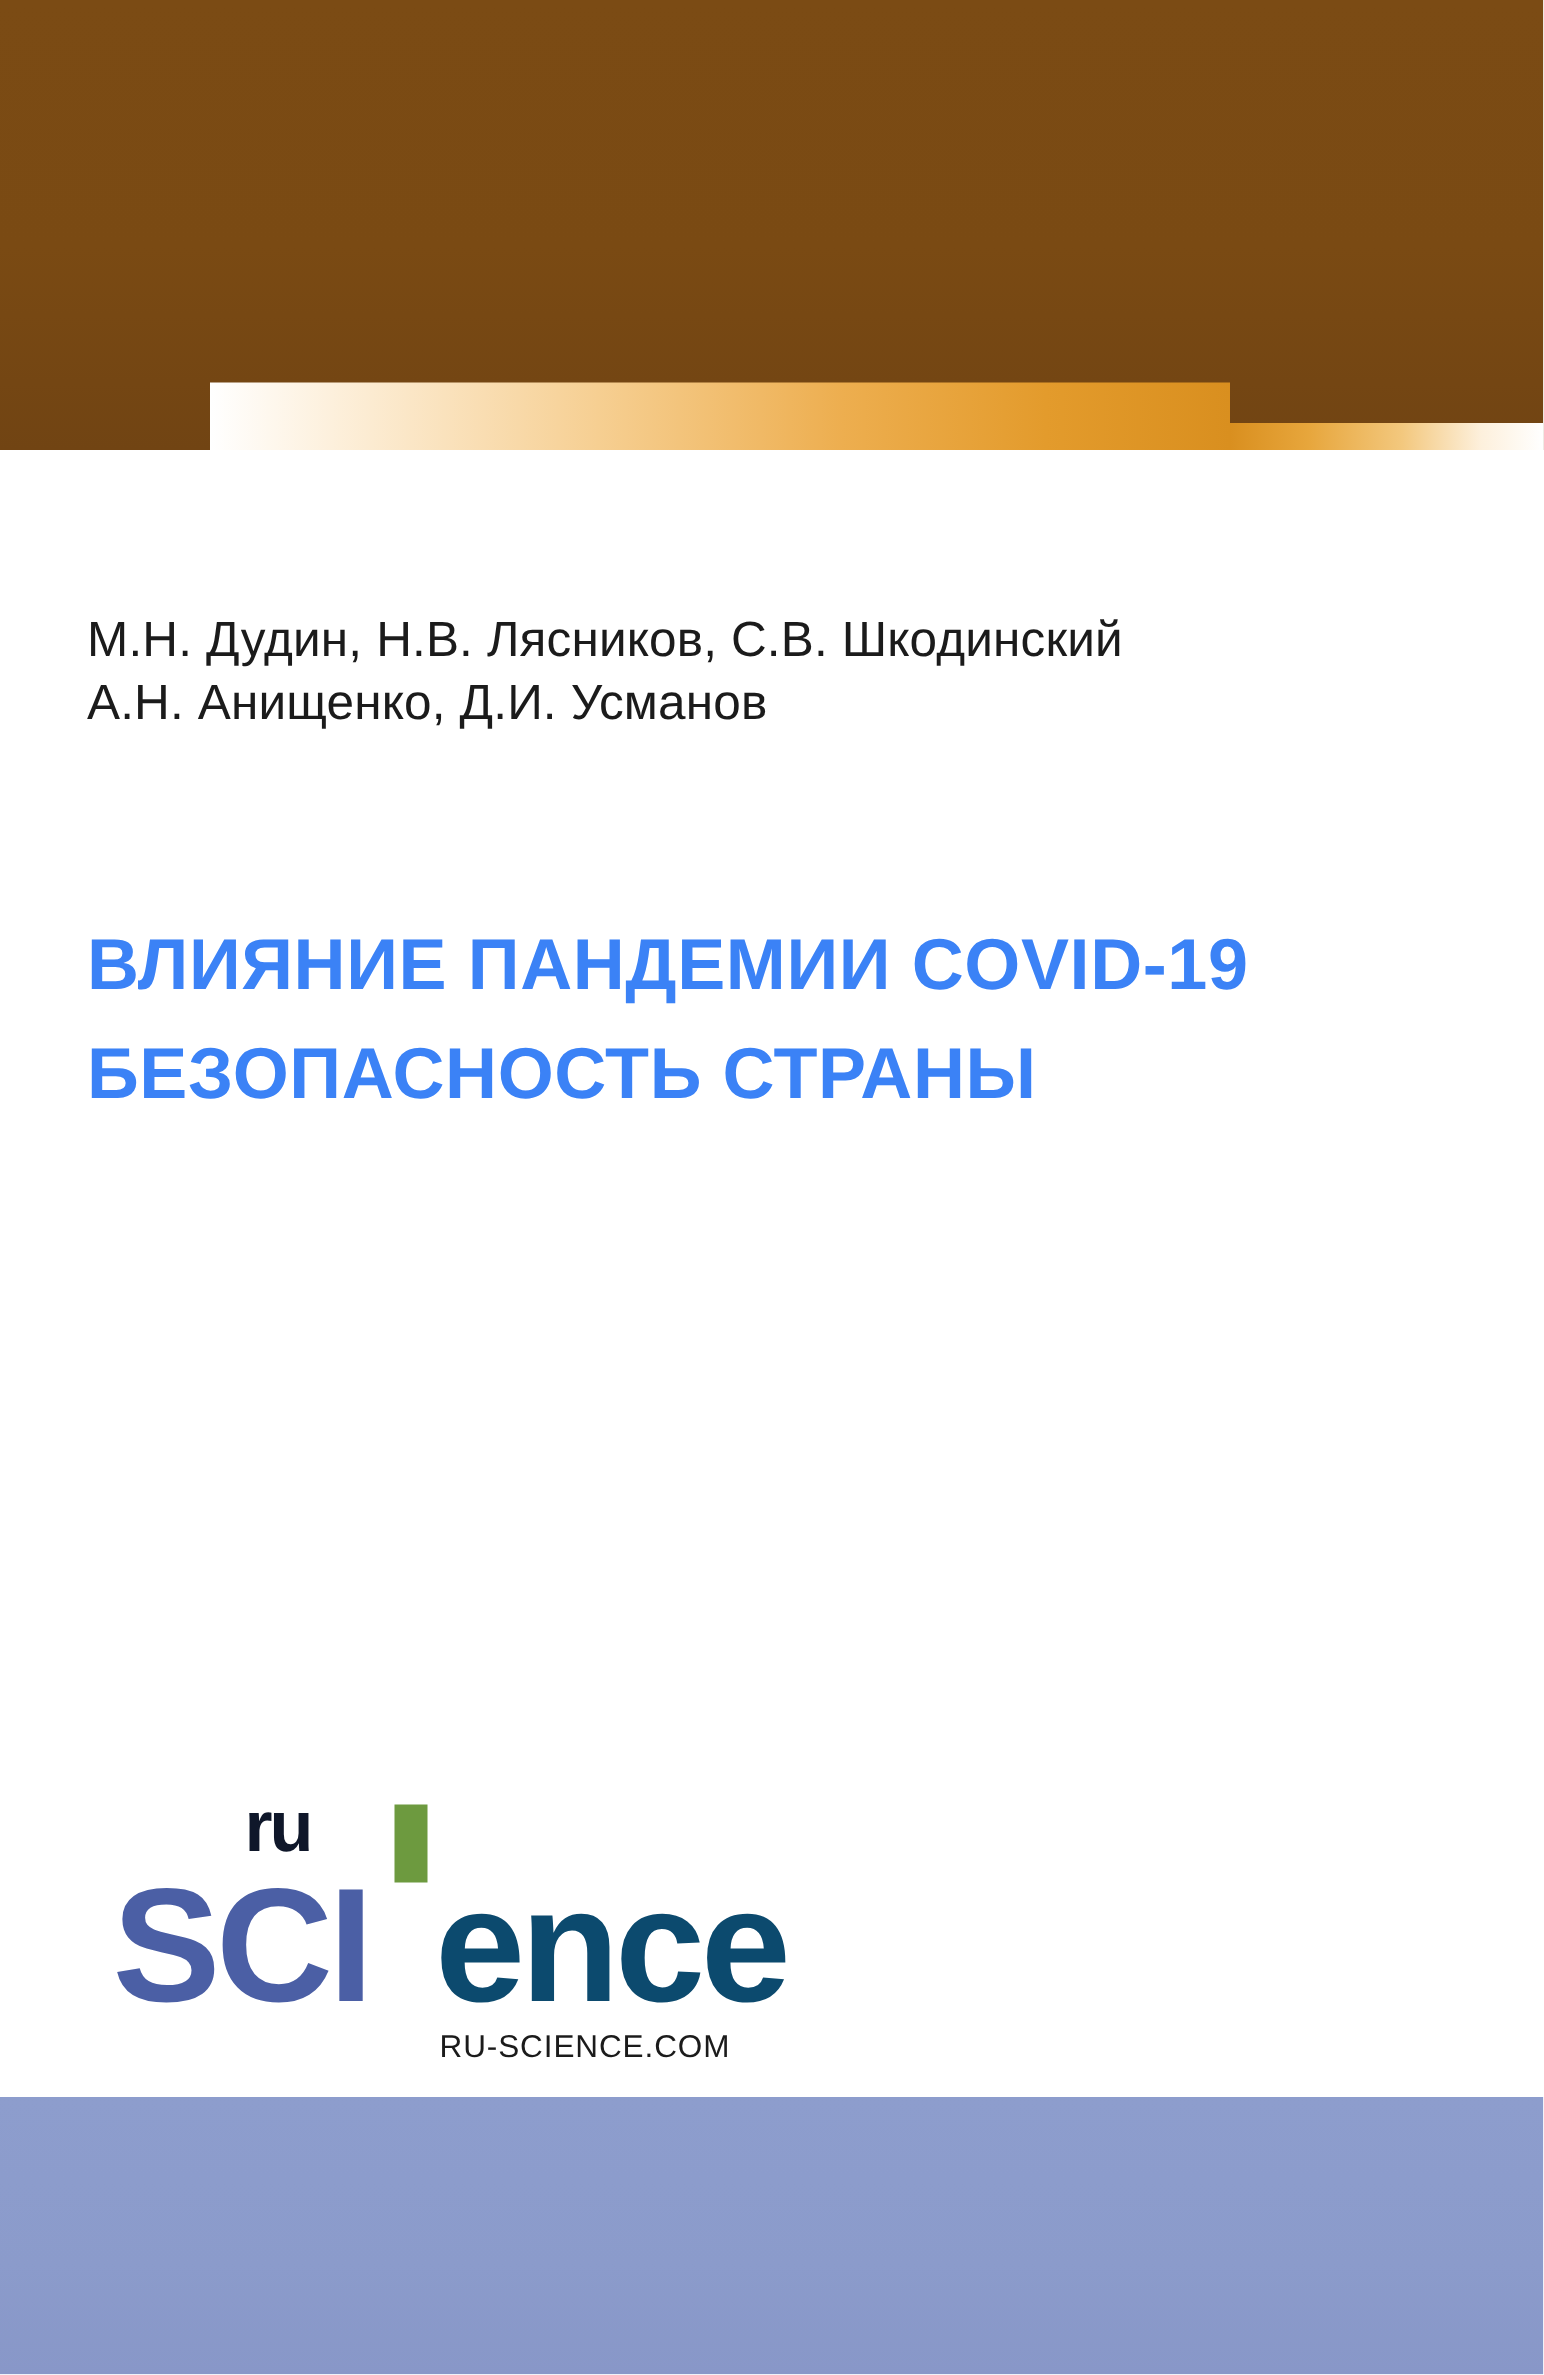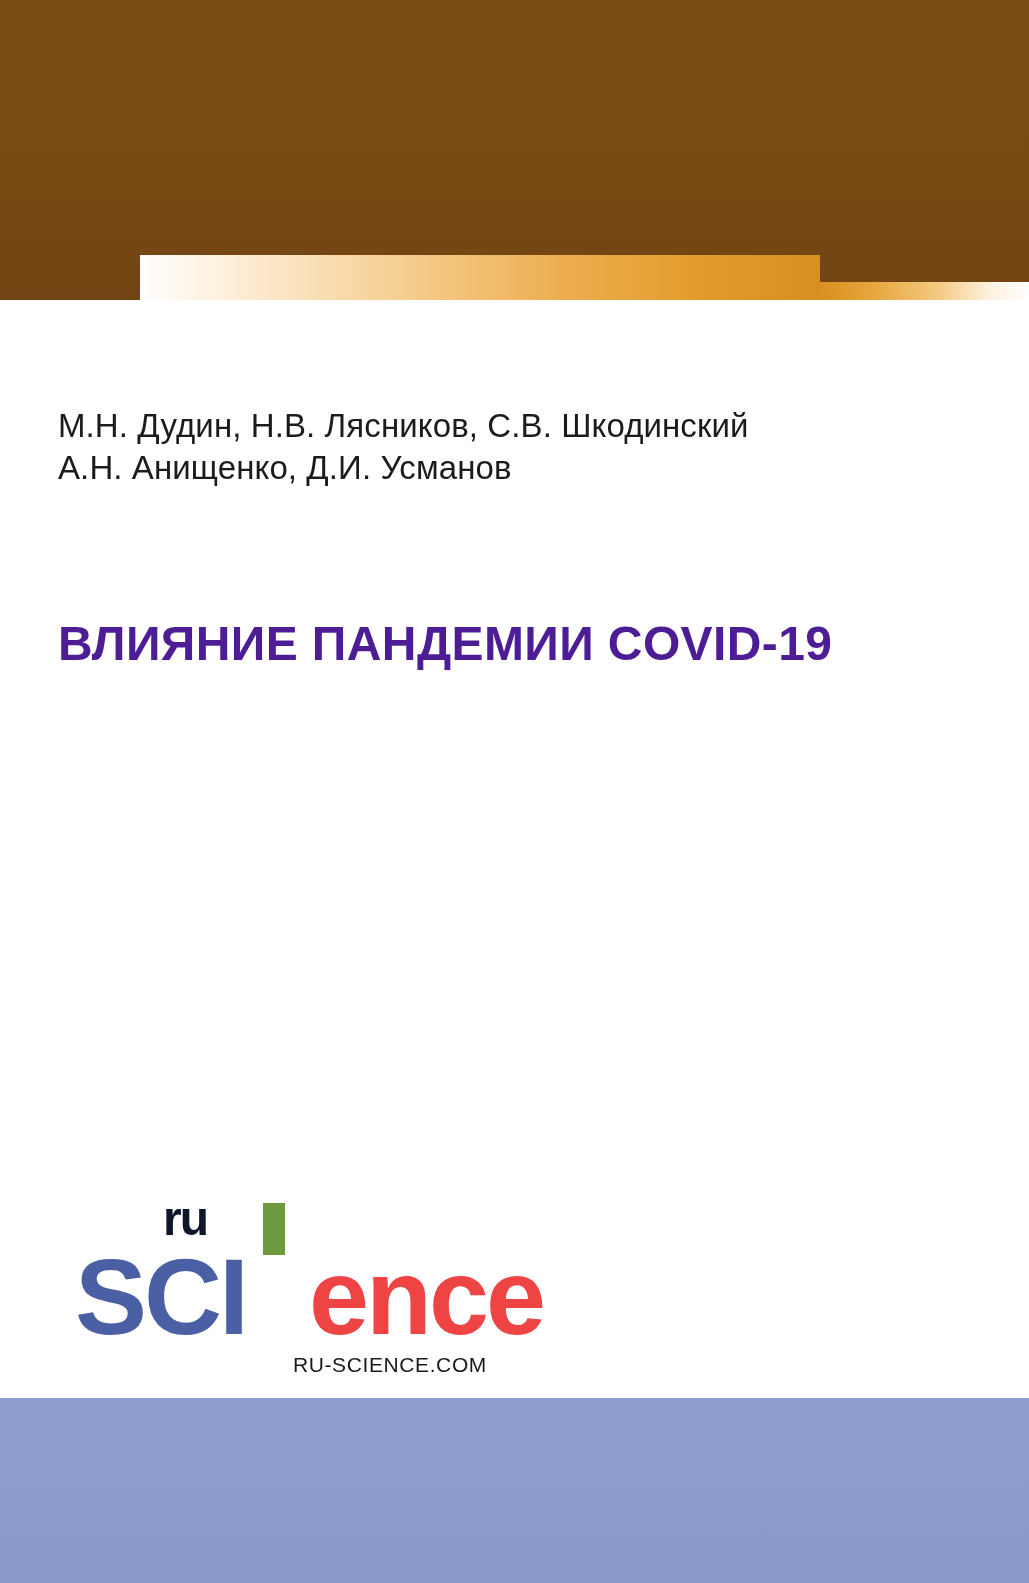--- a/index.html
+++ b/index.html
@@ -95,21 +95,21 @@
     display: block;
     white-space: nowrap;
   }
 
   
   .title {
     position: absolute;
     left: 58px;
     top: 608px;
     width: 900px;
-    color: #4c1d95;
+    color: #3b82f6;
     font-size: 48px;
     line-height: 1.52;
     font-weight: 700;
     letter-spacing: 0.4px;
   }
   .title .tline {
     display: block;
     white-space: nowrap;
   }
 
@@ -159,24 +159,23 @@
     color: #4b5fa5;
     line-height: 1;
     letter-spacing: -3px;
   }
   .logo-ence {
     position: absolute;
     left: 215px;
     top: 48px;
     font-size: 108px;
     font-weight: 700;
-    color: #ef4444;
+    color: #0c4a6e;
     line-height: 1;
     letter-spacing: -3px;
-    margin-left: 19px;
   }
   .logo-url {
     position: absolute;
     left: 218px;
     top: 158px;
     font-size: 21px;
     font-weight: 400;
     color: #1b1b1b;
     letter-spacing: 0.6px;
   }
@@ -193,20 +192,21 @@
 
   <div class="page-edge-left"></div>
 
   <div class="authors">
     <span class="line">М.Н. Дудин, Н.В. Лясников, С.В. Шкодинский</span>
     <span class="line">А.Н. Анищенко, Д.И. Усманов</span>
   </div>
 
   <div class="title">
     <span class="tline">ВЛИЯНИЕ ПАНДЕМИИ COVID-19</span>
+    <span class="tline">БЕЗОПАСНОСТЬ СТРАНЫ</span>
   </div>
 
 
   <div class="logo">
     <div class="logo-ru">ru</div>
     <div class="logo-bar"></div>
     <div class="logo-sci">SCI</div>
     <div class="logo-ence">ence</div>
     <div class="logo-url">RU-SCIENCE.COM</div>
   </div>

